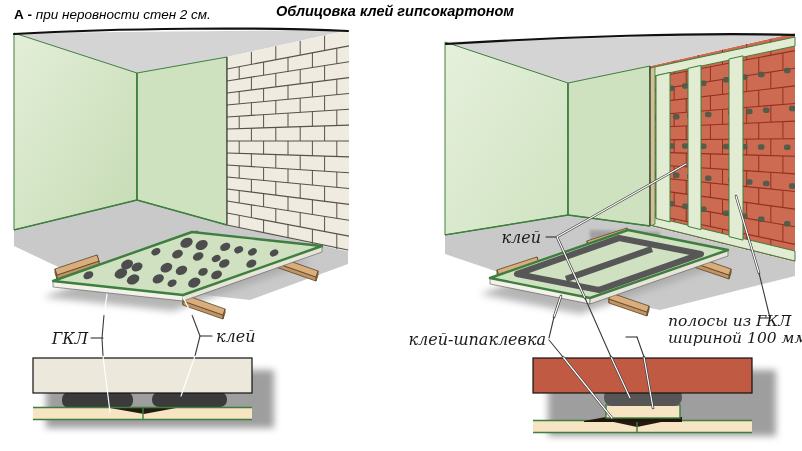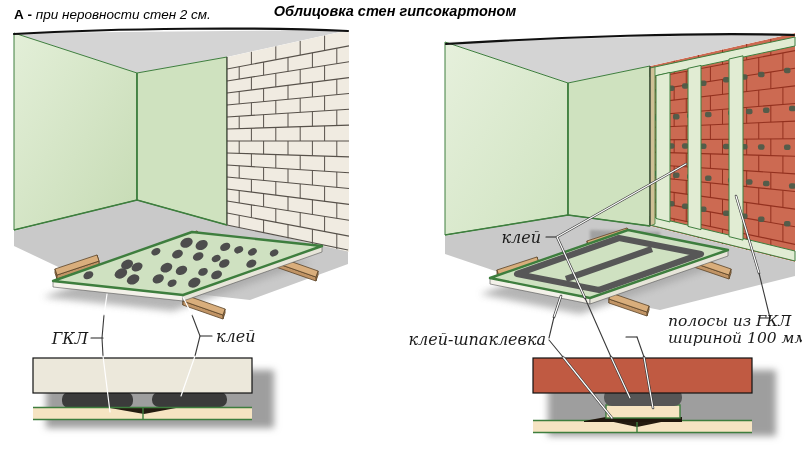--- a/index.html
+++ b/index.html
@@ -13,21 +13,21 @@
          font-weight:bold;font-style:italic;font-size:14.5px;color:#000;white-space:nowrap;}
   text.callout{font-family:"DejaVu Serif","Liberation Serif",serif;font-style:italic;
                font-size:16px;fill:var(--label-ink);}
   text.callout.sm{font-size:15.5px;}
 </style>
 </head>
 <body>
 
 <div id="stage">
 
-  <div id="title">Облицовка стен гипсокартоном</div>
+  <div id="title">Облицовка клей гипсокартоном</div>
 
   <div class="head" style="left:14px;top:7px;">
     <span class="pfx">А -</span>
     <span class="txt">при неровности стен 2 см.</span>
   </div>
 
 
   <svg width="802" height="451" viewBox="0 0 802 451">
     <defs>
       <filter id="blur4" x="-30%" y="-30%" width="160%" height="160%">

